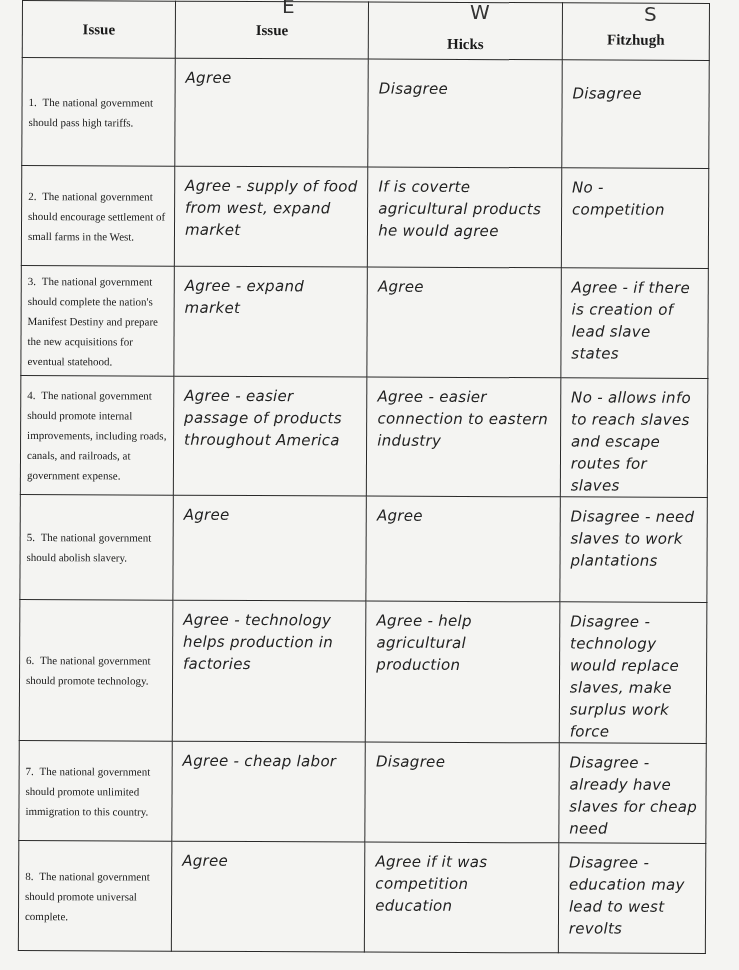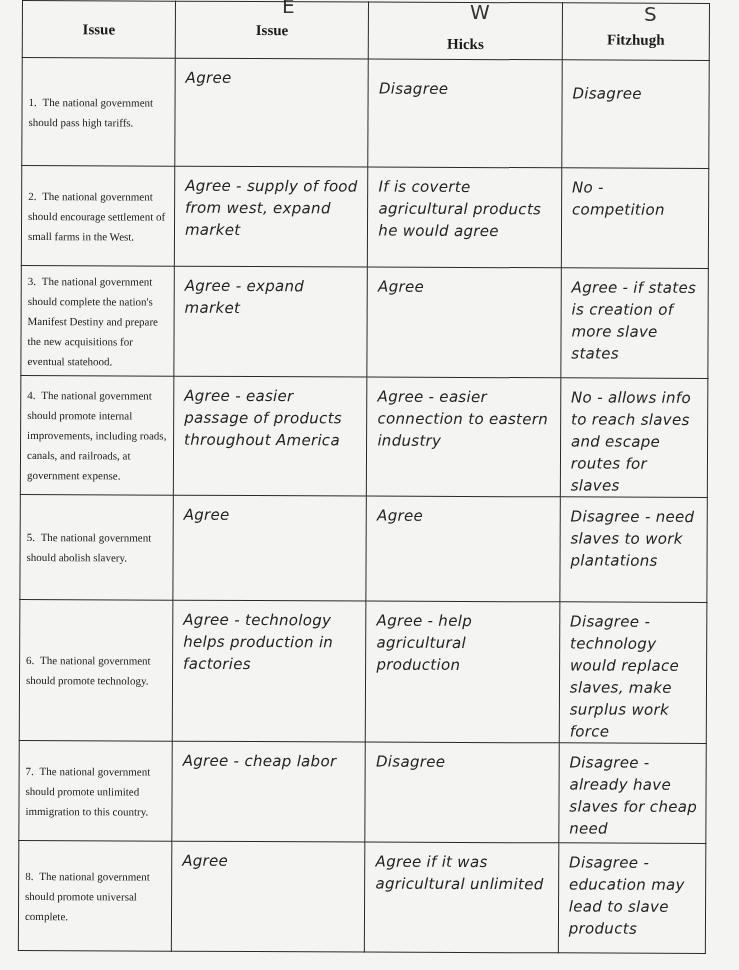--- a/index.html
+++ b/index.html
@@ -69,21 +69,21 @@
     <tr style="height:100px;">
       <td class="issue"><span class="issue-num">2.</span><span class="issue-text">The national government should encourage settlement of small farms in the West.</span></td>
       <td class="hw">Agree - supply of food from west, expand market</td>
       <td class="hw">If is coverte agricultural products he would agree</td>
       <td class="hw">No - competition</td>
     </tr>
     <tr style="height:110px;">
       <td class="issue"><span class="issue-num">3.</span><span class="issue-text">The national government should complete the nation's Manifest Destiny and prepare the new acquisitions for eventual statehood.</span></td>
       <td class="hw">Agree - expand market</td>
       <td class="hw">Agree</td>
-      <td class="hw">Agree - if states is creation of more slave states</td>
+      <td class="hw">Agree - if there is creation of lead slave states</td>
     </tr>
     <tr style="height:110px;">
       <td class="issue"><span class="issue-num">4.</span><span class="issue-text">The national government should promote internal improvements, including roads, canals, and railroads, at government expense.</span></td>
       <td class="hw">Agree - easier passage of products throughout America</td>
       <td class="hw">Agree - easier connection to eastern industry</td>
       <td class="hw">No - allows info to reach slaves and escape routes for slaves</td>
     </tr>
     <tr style="height:105px;">
       <td class="issue"><span class="issue-num">5.</span><span class="issue-text">The national government should abolish slavery.</span></td>
       <td class="hw">Agree</td>
@@ -98,17 +98,17 @@
     </tr>
     <tr style="height:100px;">
       <td class="issue"><span class="issue-num">7.</span><span class="issue-text">The national government should promote unlimited immigration to this country.</span></td>
       <td class="hw">Agree - cheap labor</td>
       <td class="hw">Disagree</td>
       <td class="hw">Disagree - already have slaves for cheap need</td>
     </tr>
     <tr style="height:110px;">
       <td class="issue"><span class="issue-num">8.</span><span class="issue-text">The national government should promote universal complete.</span></td>
       <td class="hw">Agree</td>
-      <td class="hw">Agree if it was agricultural unlimited</td>
-      <td class="hw">Disagree - education may lead to slave products</td>
+      <td class="hw">Agree if it was competition education</td>
+      <td class="hw">Disagree - education may lead to west revolts</td>
     </tr>
   </tbody>
 </table>
 
 </body></html>

